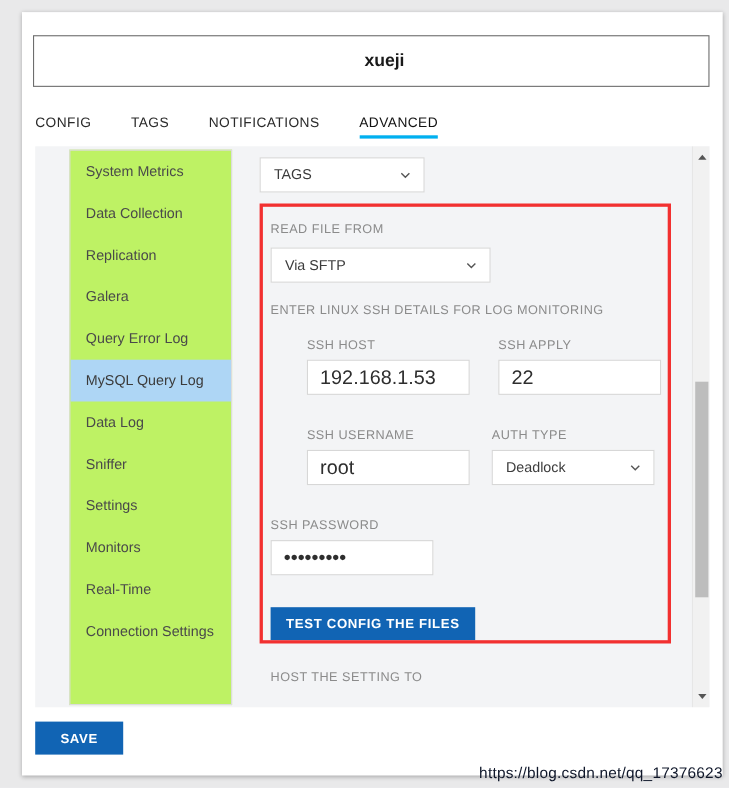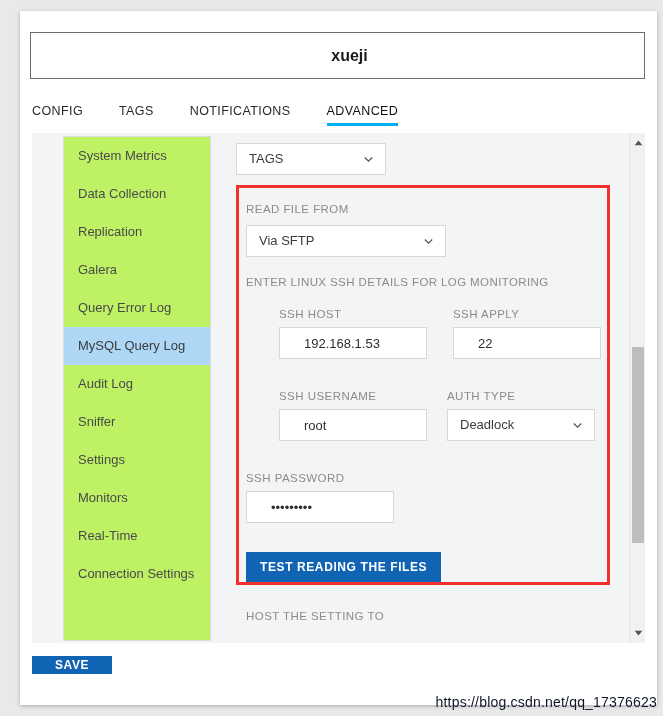--- a/index.html
+++ b/index.html
@@ -140,24 +140,24 @@
     top: 50%;
     transform: translateY(-50%);
     width: 11px;
     height: 11px;
   }
   .text-box {
     box-sizing: border-box;
     border: 1px solid #d7d7d7;
     background: #ffffff;
     height: 32px;
-    font-size: 13px;
+    font-size: 18px;
     color: #2e2e2e;
     line-height: 30px;
-    padding-left: 24px;
+    padding-left: 11px;
     font-family: "Liberation Sans", sans-serif;
     outline: none;
     width: 100%;
   }
   .field-label {
     font-size: 11.5px;
     letter-spacing: 0.45px;
     color: #8b8b8b;
     margin-bottom: 7px;
     white-space: nowrap;
@@ -218,21 +218,21 @@
     height: 196px;
     background: #bdbdbd;
     cursor: pointer;
   }
   
   .save-btn {
     position: absolute;
     left: 12px;
     top: 645px;
     width: 80px;
-    height: 18px;
+    height: 30px;
   }
   .watermark {
     position: absolute;
     right: 0px;
     top: 683px;
     font-size: 14px;
     color: #0f172a;
     letter-spacing: 0.2px;
     white-space: nowrap;
   }
@@ -256,21 +256,21 @@
 
     <div class="panel-bg">
 
       <div class="nav">
         <div class="nav-item">System Metrics</div>
         <div class="nav-item">Data Collection</div>
         <div class="nav-item">Replication</div>
         <div class="nav-item">Galera</div>
         <div class="nav-item">Query Error Log</div>
         <div class="nav-item selected">MySQL Query Log</div>
-        <div class="nav-item">Audit Log</div>
+        <div class="nav-item">Data Log</div>
         <div class="nav-item">Sniffer</div>
         <div class="nav-item">Settings</div>
         <div class="nav-item">Monitors</div>
         <div class="nav-item">Real-Time</div>
         <div class="nav-item">Connection Settings</div>
       </div>
 
       <div class="scroll-area">
         <div class="content">
 
@@ -316,21 +316,21 @@
                 </svg>
               </div>
             </div>
           </div>
 
           <div style="position:absolute; left:24px; top:347px; width:148px;">
             <div class="field-label">SSH PASSWORD</div>
             <input class="text-box" type="text" value="•••••••••" style="">
           </div>
 
-          <button class="primary-btn" style="position:absolute; left:24px; top:427px;">TEST READING THE FILES</button>
+          <button class="primary-btn" style="position:absolute; left:24px; top:427px;">TEST CONFIG THE FILES</button>
 
           <div class="field-label" style="position:absolute; left:24px; top:485px;">HOST THE SETTING TO</div>
           <input class="text-box" type="text" style="position: absolute; left: 24px; top: 505px; width: 280px; border-top: none; border-right: none; border-left: none; border-image: initial; border-bottom: 1px solid rgb(208, 208, 208); background: transparent; height: 24px;">
 
           <div class="red-box"></div>
         </div>
 
         <div class="sb">
           <div class="sb-arrow up">
             <svg width="9" height="6" viewBox="0 0 9 6">

